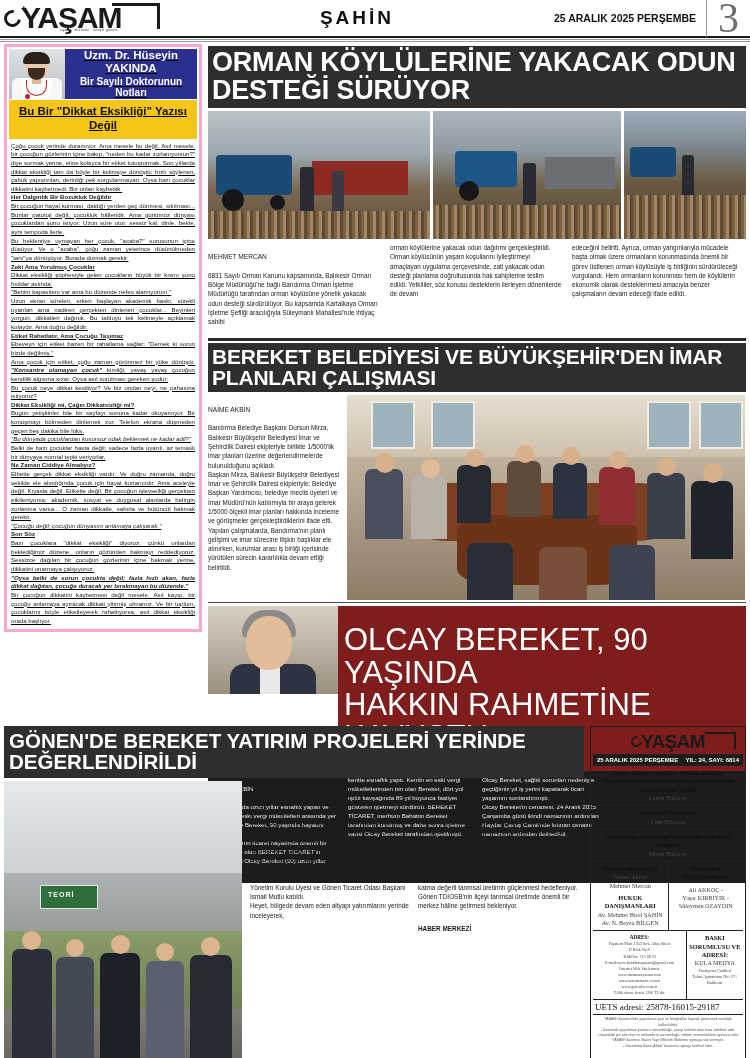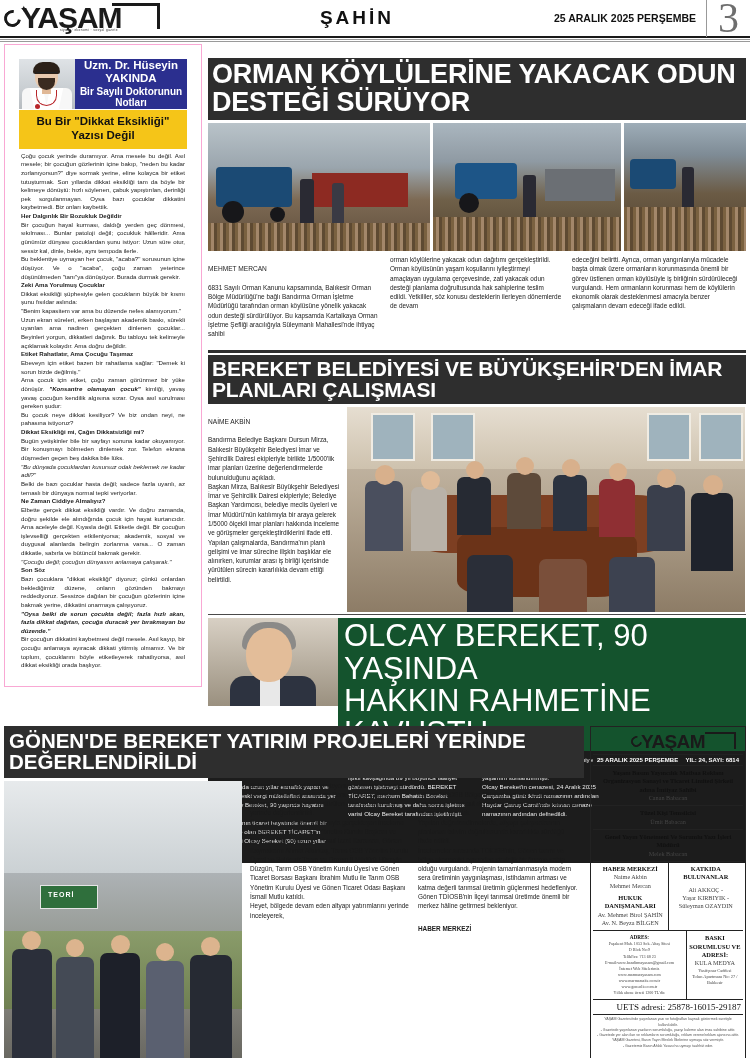--- a/index.html
+++ b/index.html
@@ -35,25 +35,25 @@
     font-weight:bold; font-size:10.5px; letter-spacing:0px; color:#111;
     padding-right:10px; white-space:nowrap;
   }
   .mast-pageno {
     width:44px; text-align:center; font-size:42px; color:#6e6e6e; font-weight:normal;
     border-left:1px solid #999; line-height:38px; font-family:"Liberation Serif", serif;
   }
   .mast-underlines { width:750px; }
   .mast-underlines div { height:1px; background:#9a9a9a; margin-top:1px; }
   .left-col { position:absolute; left:4px; top:44px; width:198px; }
-  .right-col { position:absolute; left:208px; top:58px; width:538px; }
+  .right-col { position:absolute; left:208px; top:46px; width:538px; }
 
   
   .columnist {
-    border:1px solid #f9a8d4; width:198px; padding:14px;
+    border:3px solid #f9a8d4; width:198px; padding:2px;text-decoration:underline;
   }
   .col-head { display:flex; height:50px; }
   .col-photo {
     width:56px; height:50px; position:relative; overflow:hidden;
     background: linear-gradient(180deg,#dfe3e6 0%,#c9ced2 60%,#b7bcc0 100%);
   }
   .ph-face { position:absolute; left:16px; top:5px; width:23px; height:26px; border-radius:48%; background:#e8c9ae; }
   .ph-hair { position:absolute; left:14px; top:3px; width:27px; height:12px; border-radius:13px 13px 3px 3px; background:#2b2018; }
   .ph-beard { position:absolute; left:19px; top:19px; width:17px; height:12px; border-radius:0 0 9px 9px; background:#3a2b20; }
   .ph-glass { position:absolute; left:17px; top:13px; width:21px; height:5px; border-top:1.2px solid #222; }
@@ -117,21 +117,21 @@
   .mt-wall { position:absolute; left:0; top:0; width:398px; height:62px; background:linear-gradient(180deg,#e6ded1,#cec2ae); }
   .mt-win { position:absolute; top:6px; width:44px; height:48px; background:#9fb3bd; border:2px solid #f0ece3;}
 
   
   .s3-wrap { display:flex; margin-top:3px; gap:0; }
   .s3-photo { width:130px; height:88px; position:relative; overflow:hidden; background:linear-gradient(180deg,#d8d0c4,#9a907f); }
   .s3-face { position:absolute; left:38px; top:10px; width:46px; height:54px; border-radius:47%; background:#e3bd99;}
   .s3-hair { position:absolute; left:34px; top:4px; width:54px; height:28px; border-radius:27px 27px 6px 6px; background:#8b8a88;}
   .s3-body { position:absolute; left:22px; top:58px; width:86px; height:30px; background:#2d3340; border-radius:14px 14px 0 0;}
   .s3-shirt { position:absolute; left:52px; top:58px; width:20px; height:30px; background:#e8e8e8;}
-  .s3-head { flex:1; background:#14532d; color:#fff; display:flex; padding:2px 6px;}
+  .s3-head { flex:1; background:#7f1d1d; color:#fff; display:flex; padding:18px 6px;}
   .s3-cols { display:flex; gap:9px; background:#1c1c1c; color:#e9e9e9; padding:5px 6px 8px 6px; }
   .s3-col { width:125px; font-size:6.2px; line-height:1.45; }
 
   
   .bottom { position:absolute; left:4px; top:726px; width:742px; display:flex; gap:6px; }
   .bot-left { width:580px; }
   .bot-head { background:#2e2e2e; color:#fff; font-weight:bold; font-size:20.5px; padding:4px 5px 5px 5px; line-height:1.04; }
   .bot-inner { display:flex; gap:8px; margin-top:3px; }
   .bot-photo { width:238px; height:300px; position:relative; overflow:hidden; background:linear-gradient(180deg,#c6cdd3 0%,#aeb3b6 30%,#8e9289 60%,#6f7163 100%); }
   .bp-sky { position:absolute; left:0; top:0; width:238px; height:92px; background:linear-gradient(180deg,#e7eaec,#cbd1d4); }
@@ -151,21 +151,21 @@
   .imp-word { font-weight:bold; font-size:19px; letter-spacing:-0.6px; color:#1a1a1a; }
   .imp-rule { position:absolute; left:112px; top:3px; width:30px; height:2px; background:#1a1a1a;}
   .imp-rule2 { position:absolute; left:141px; top:3px; width:2px; height:17px; background:#1a1a1a;}
   .imp-bar { display:flex; background:#1c1c1c; color:#fff; font-weight:bold; font-size:6px; justify-content:space-between; padding:2px 4px; }
   .imp-sec { border-top:1px solid #222; text-align:center; padding:3px 3px; }
   .imp-b { font-weight:bold; font-family:"Liberation Serif", serif; font-size:6.4px; line-height:1.3;}
   .imp-n { font-family:"Liberation Serif", serif; font-size:6.2px; color:#444; line-height:1.35;}
   .imp-two { display:flex; border-top:1px solid #222; }
   .imp-two > div { flex:1; padding:3px 2px; text-align:center; }
   .imp-two > div + div { border-left:1px solid #222; }
-  .imp-uets { border-top:1px solid #222; text-align:right; font-size:9px; padding:2px; font-family:"Liberation Serif", serif;}
+  .imp-uets { border-top:1px solid #222; text-align:left; font-size:9px; padding:2px; font-family:"Liberation Serif", serif;}
   .imp-legal { border-top:1px solid #222; text-align:center; font-size:3.6px; line-height:1.45; color:#555; padding:2px 3px; }
 
   .tiny { font-size:5.2px; }
 </style>
 </head>
 <body>
 
 <div class="page">
 
   <div class="masthead">

